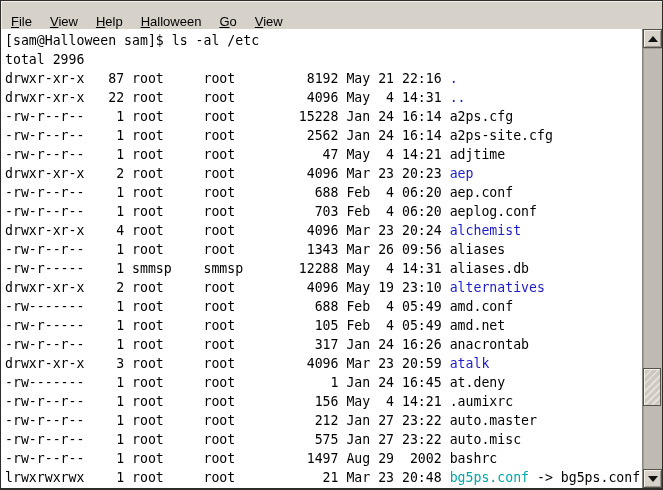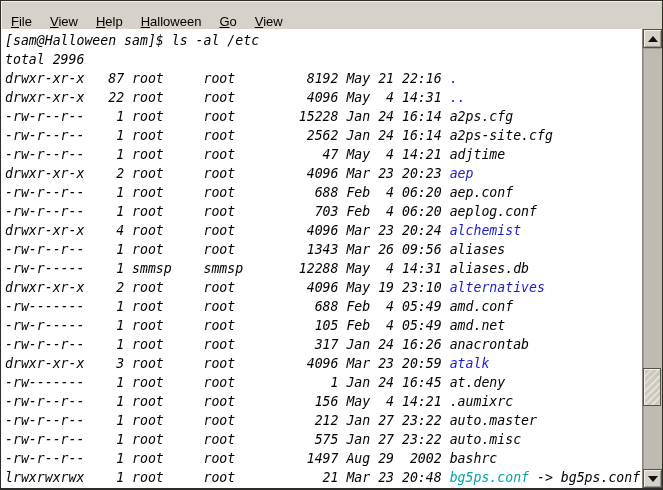--- a/index.html
+++ b/index.html
@@ -46,21 +46,20 @@
     background: var(--color-terminal-bg, #fff);
     overflow: hidden;
   }
   pre.term {
     margin: 0;
     padding: 2px 0 0 4px;
     font-family: "DejaVu Sans Mono", "Liberation Mono", monospace;
     font-size: 13.2px;
     line-height: 19px;
     color: var(--color-terminal-fg, #000);
-    font-style: italic;
   }
   pre.term .line { height: 19px; white-space: pre; }
   .t-dir  { color: var(--color-directory, #1c1ccd); }
   .t-link { color: var(--color-symlink, #00a8a8); }
   .t-file { color: inherit; }
 
   
   .scrollbar {
     width: 20px;
     display: flex;

